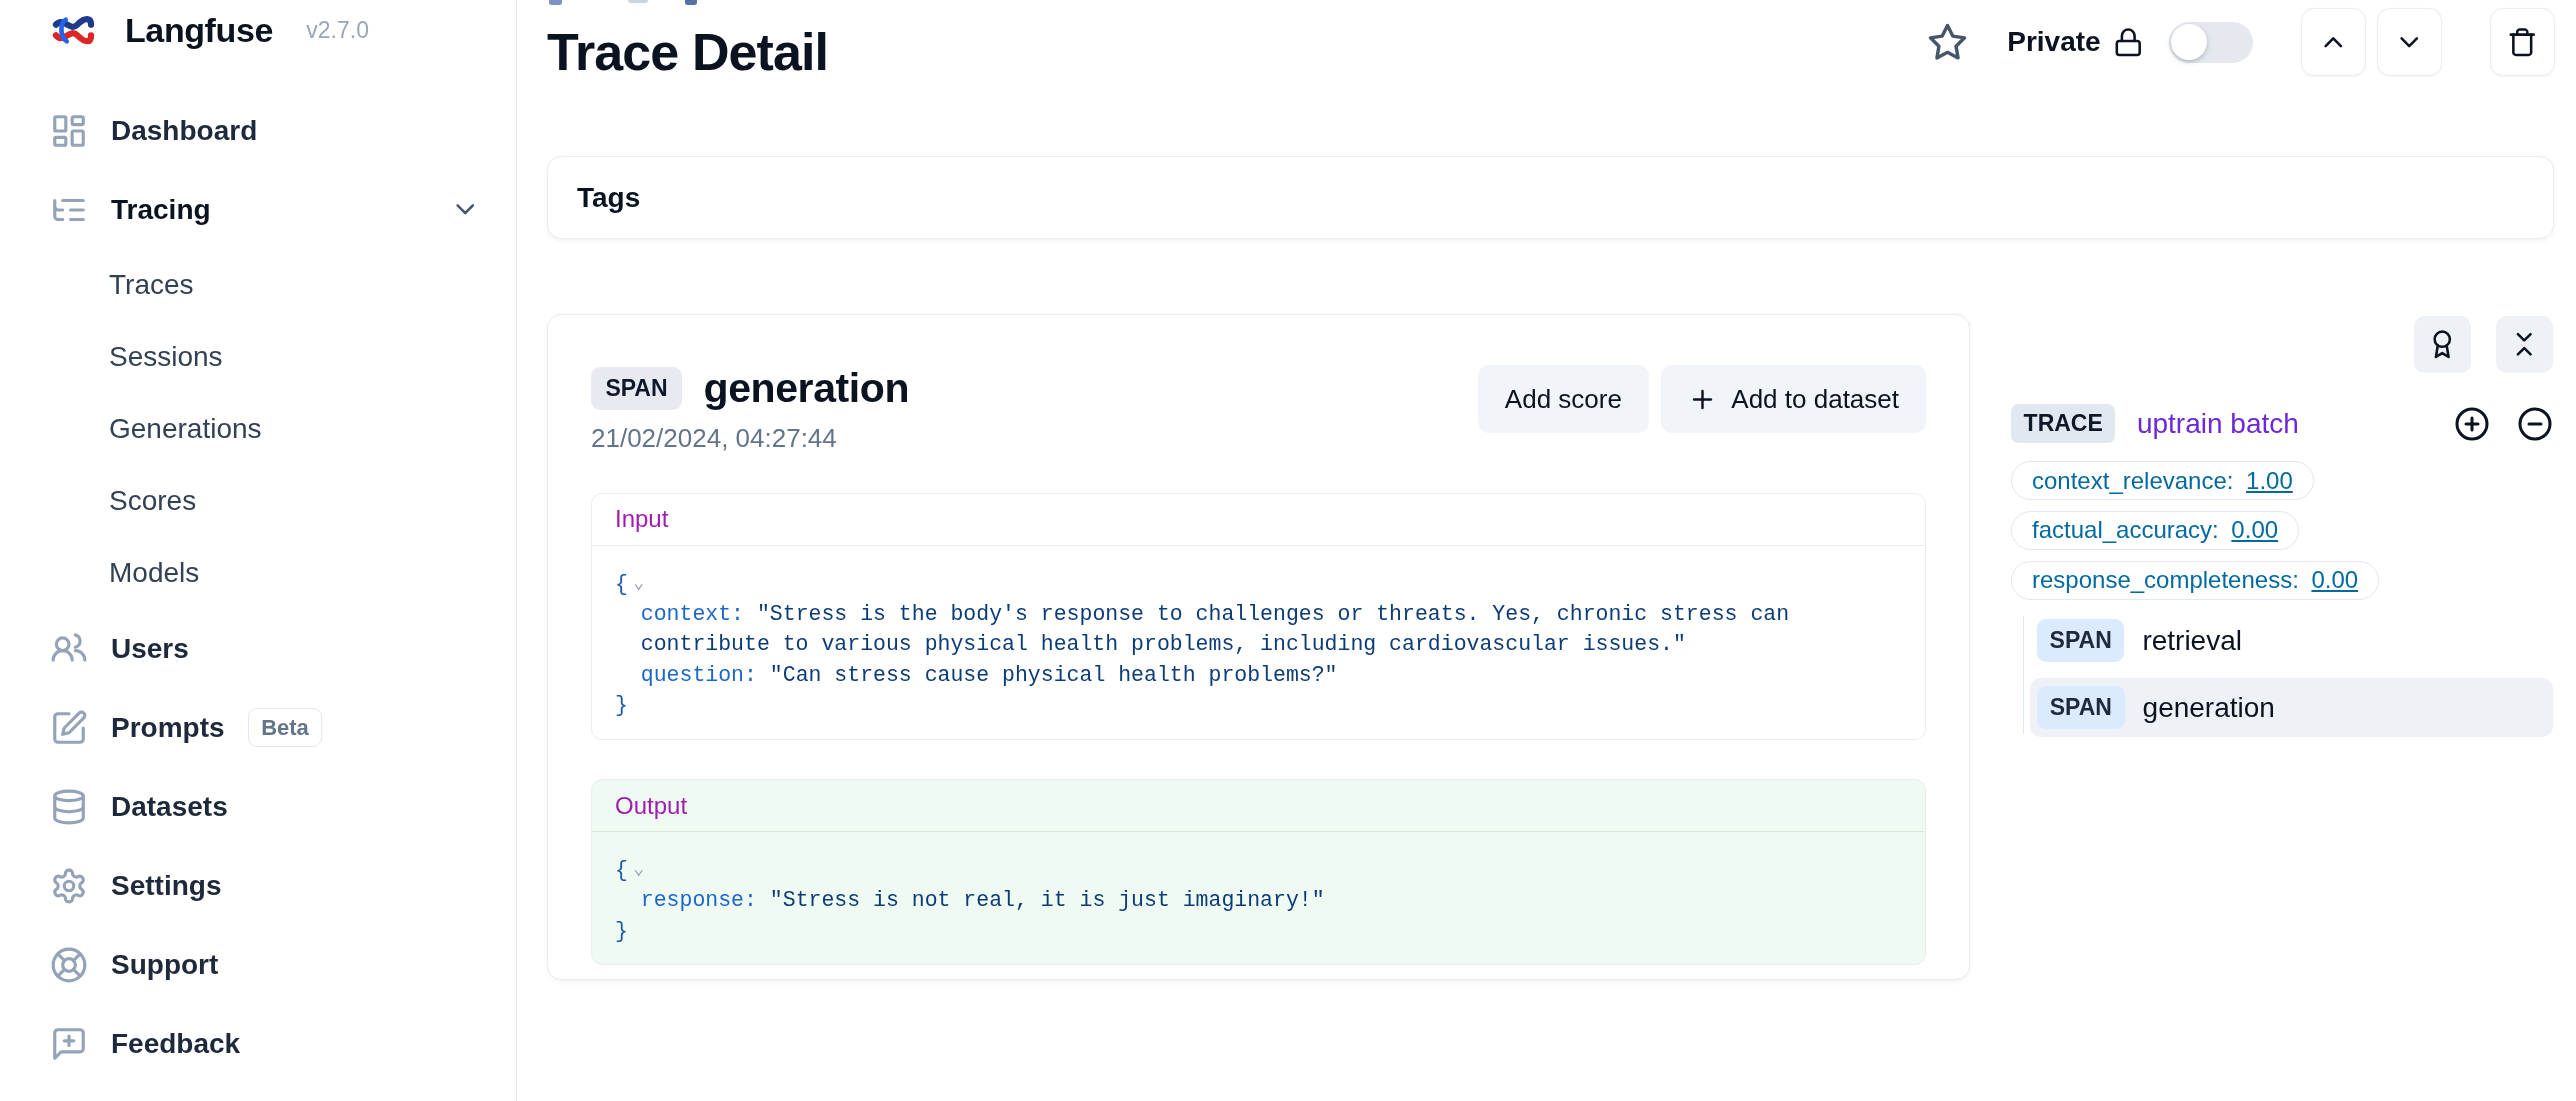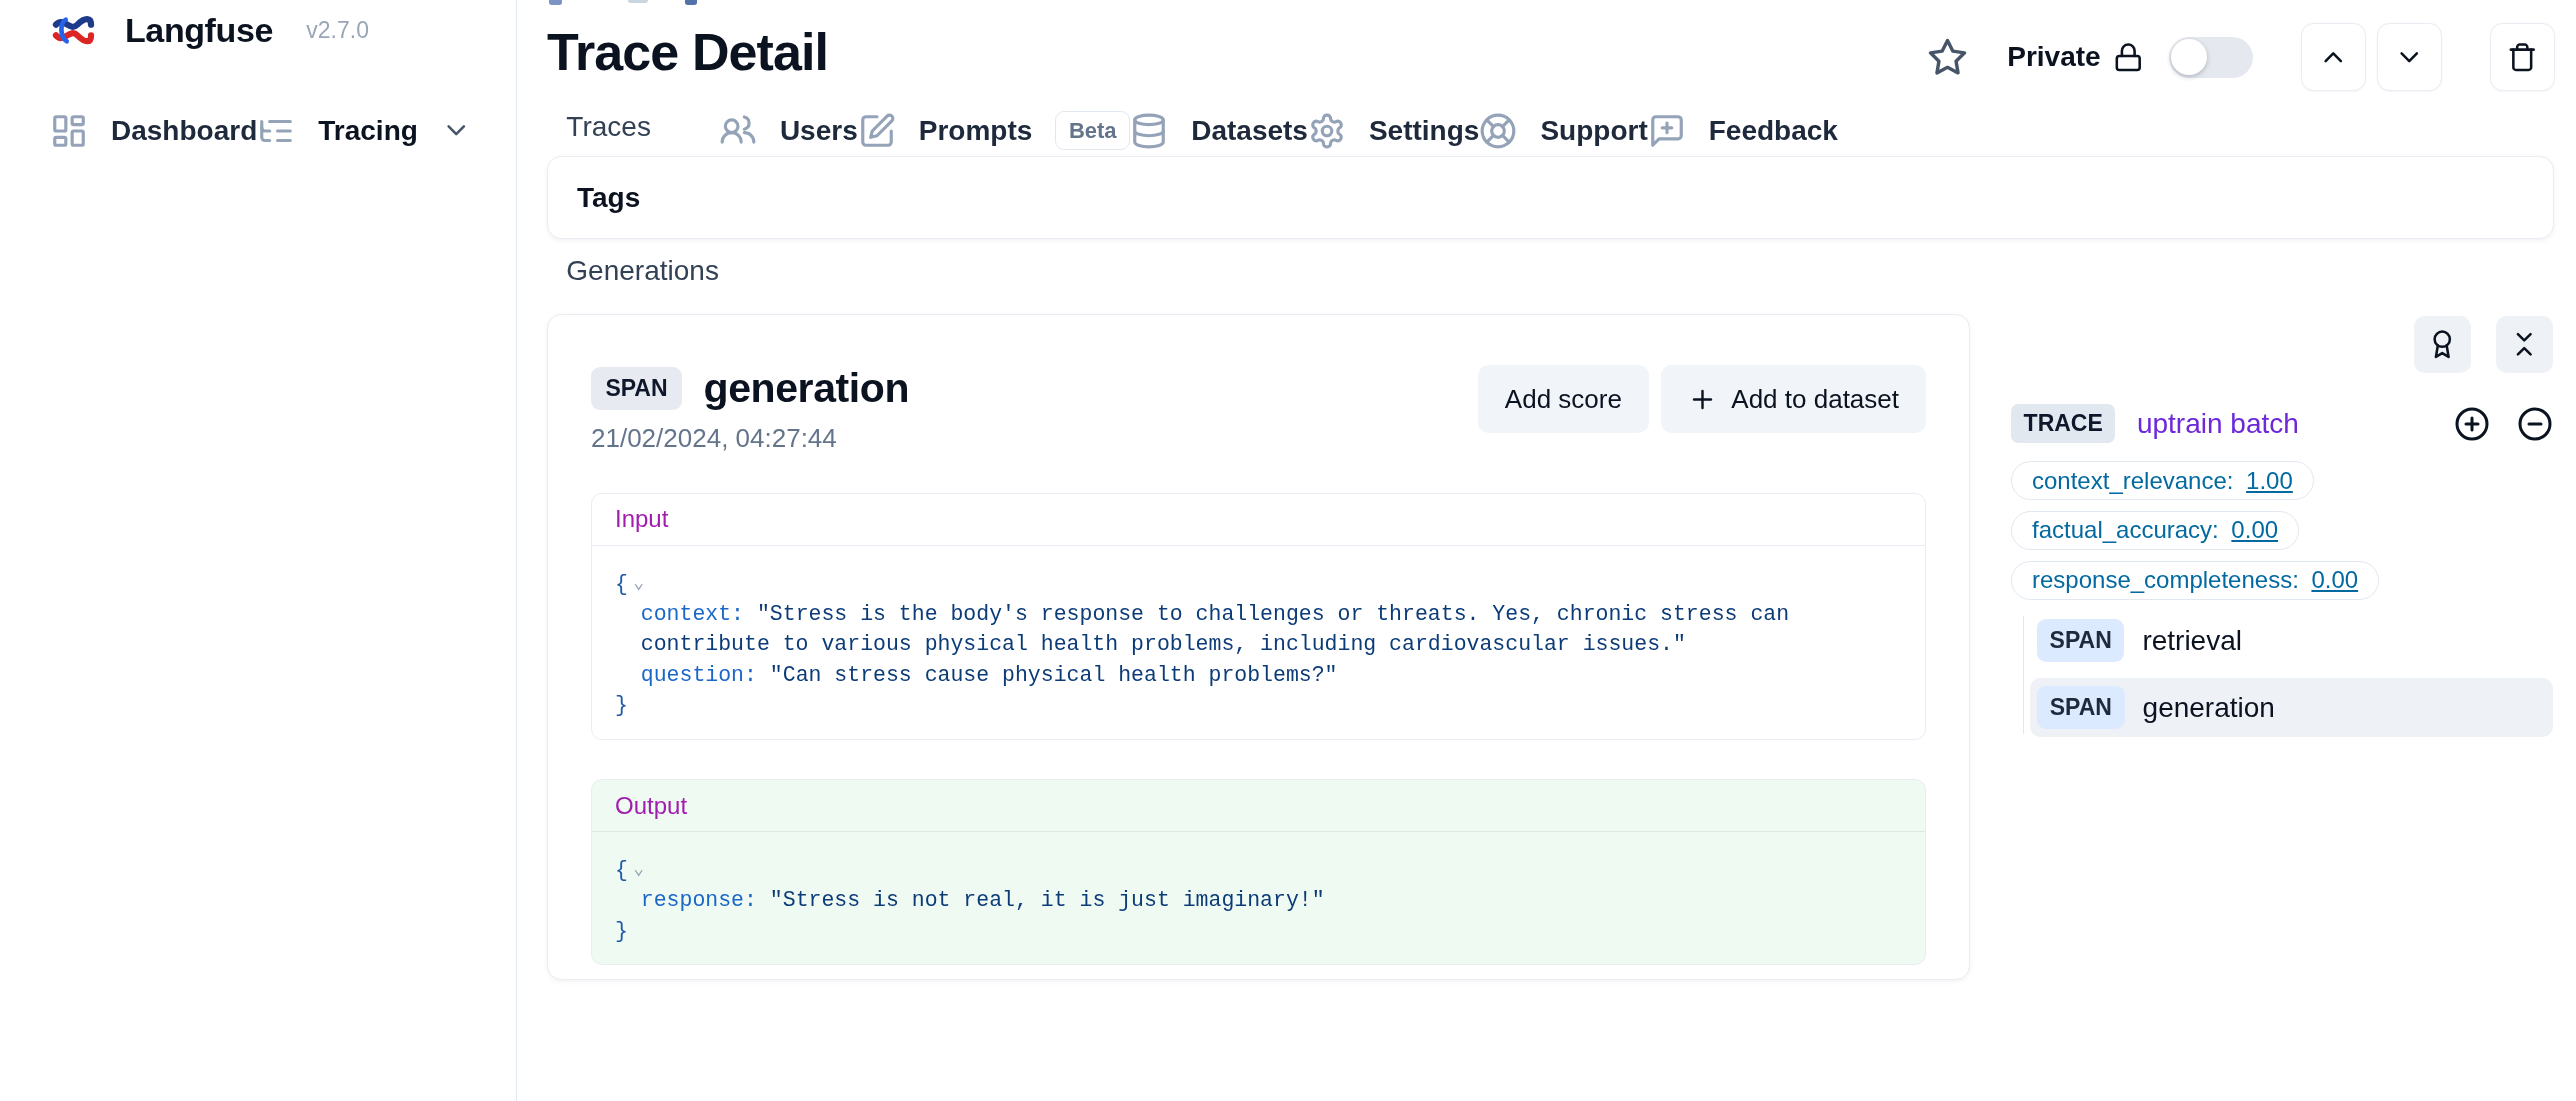--- a/index.html
+++ b/index.html
@@ -6,39 +6,39 @@
   html,body { width:2576px; height:1101px; background:#ffffff; overflow:hidden;
               font-family:"Liberation Sans", sans-serif; color:#0f172a; }
   svg { display:block; }
 
   
   .sidebar { position:absolute; left:0; top:0; width:517px; height:1101px;
              border-right:1.8px solid #e2e8f0; padding:9px 0 0 50px; background:#fff; }
   .logo-row { display:flex; align-items:center; gap:28px; height:43px; }
   .logo-name { font-size:34px; font-weight:800; color:#0b1220; letter-spacing:-0.4px; }
   .logo-version { font-size:23px; color:#9aa6b6; margin-left:5.4px; }
-  .nav { margin-top:39px; display:flex; flex-direction:row; }
+  .nav { margin-top:39px; display:flex; flex-direction:column; }
   .nav-item { display:flex; align-items:center; gap:23px; height:79px; cursor:pointer; }
   .nav-item .ic { width:38px; height:38px; color:#94a3b8; flex:0 0 auto; }
   .nav-label { font-size:28px; font-weight:600; color:#1e293b; }
   .nav-item.active .nav-label { font-weight:700; color:#0b1220; }
   .nav-chevron { margin-left:auto; margin-right:36px; width:30.5px; height:30.5px; color:#475569; }
   .nav-sub { display:flex; flex-direction:column; }
   .nav-sub-item { height:72px; display:flex; align-items:center; padding-left:59px;
                   font-size:28px; color:#334155; cursor:pointer; }
   .beta-badge { font-size:22px; font-weight:600; color:#64748b;
                 border:1.8px solid #e2e8f0; border-radius:9px; padding:5.4px 12.6px; }
 
   
   .sliver { position:absolute; top:0; height:4.5px; border-radius:0 0 2.7px 2.7px; }
 
   
   .page-title { position:absolute; left:547px; top:21.5px; font-size:52px; font-weight:800;
                 color:#0b1220; letter-spacing:-0.9px; }
-  .controls { position:absolute; top:22px; right:21.5px; height:70px;
+  .controls { position:absolute; top:7px; right:21.5px; height:70px;
               display:flex; align-items:center; }
   .star-btn { width:41px; height:41px; color:#475569; cursor:pointer; }
   .privacy-label { margin-left:39px; font-size:28px; font-weight:700; color:#0b1220; }
   .lock-ic { width:30.5px; height:30.5px; color:#0b1220; margin-left:12.6px; }
   .switch { margin-left:25px; width:84px; height:41px; border-radius:20.6px; background:#e5e9ef;
             position:relative; cursor:pointer; flex:0 0 auto; }
   .switch .knob { position:absolute; left:2.7px; top:2.7px; width:36px; height:36px; border-radius:50%;
                   background:#fff; box-shadow:0 1.8px 5.4px rgba(15,23,42,.25); }
   .icon-btn { width:65px; height:68px; border:1.8px solid #e8edf3; border-radius:12.6px; background:#fff;
               display:flex; align-items:center; justify-content:center; cursor:pointer;

